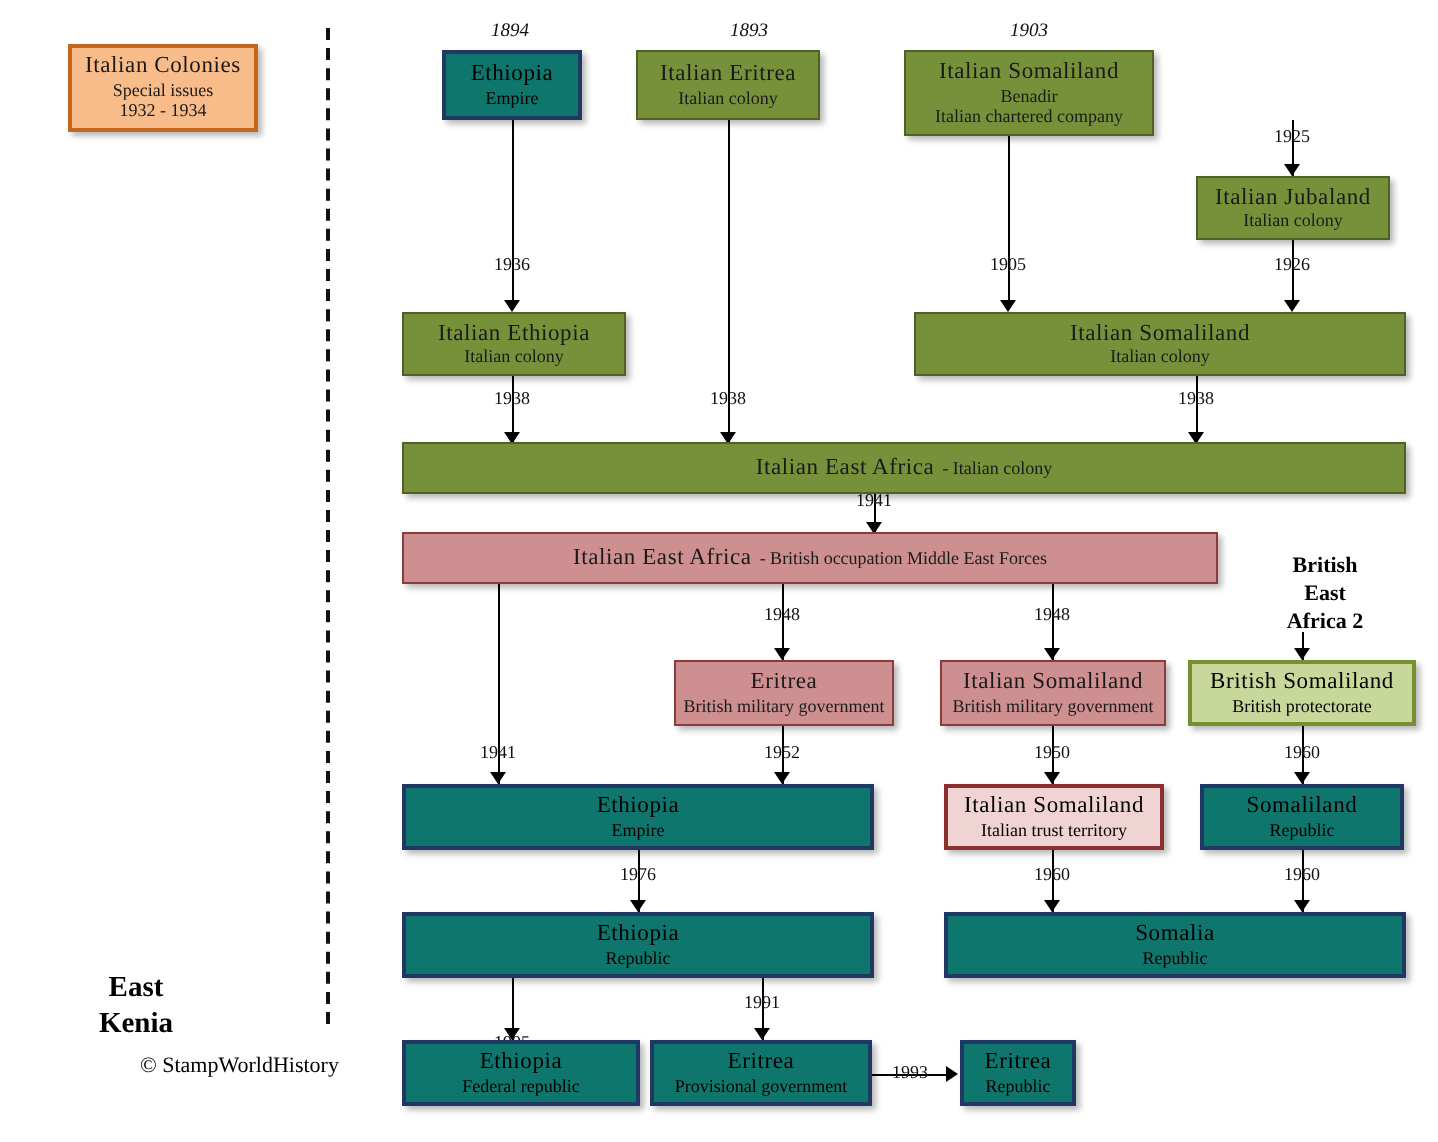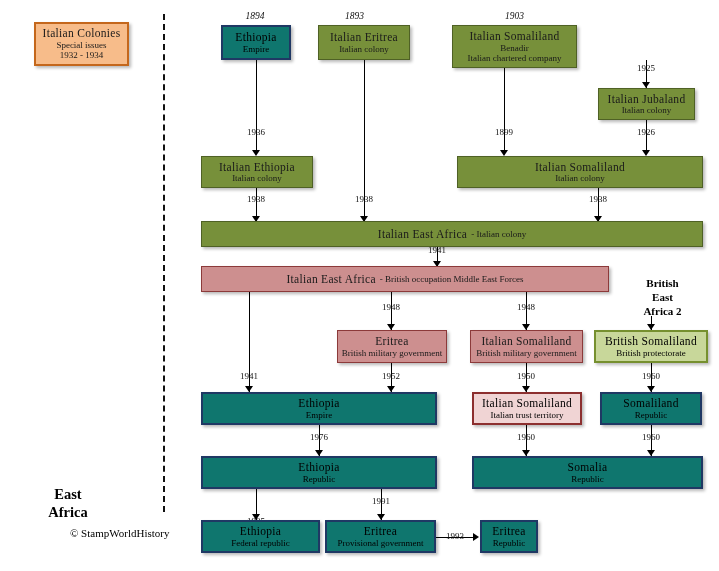--- a/index.html
+++ b/index.html
@@ -123,32 +123,32 @@
   <div class="node peach" style="left:34px; top:22px; width:95px; height:44px;">
     <div class="t1">Italian Colonies</div>
     <div class="t2">Special issues</div>
     <div class="t2">1932 - 1934</div>
   </div>
 
   <div class="divider" style="left:163px; top:14px; height:498px;"></div>
 
   <div class="caption" style="left:18px; top:486px; width:100px;">
     <div>East</div>
-    <div>Africa</div>
+    <div>Kenia</div>
   </div>
   <div class="credit" style="left:70px; top:527px;">© StampWorldHistory</div>
 
   <div class="sidelabel" style="left:615px; top:277px; width:95px;">
     <div>British</div>
     <div>East</div>
     <div>Africa 2</div>
   </div>
 
   <div class="yr-it" style="left:215px; top:11px; width:80px;">1894</div>
-  <div class="yr-it" style="left:307px; top:11px; width:95px;">1893</div>
+  <div class="yr-it" style="left:327px; top:11px; width:95px;">1893</div>
   <div class="yr-it" style="left:452px; top:11px; width:125px;">1903</div>
 
   <div class="node blue" style="left:221px; top:25px; width:70px; height:35px;">
     <div class="t1">Ethiopia</div>
     <div class="t2">Empire</div>
   </div>
 
   <div class="node green" style="left:318px; top:25px; width:92px; height:35px;">
     <div class="t1">Italian Eritrea</div>
     <div class="t2">Italian colony</div>
@@ -172,21 +172,21 @@
 
   <div class="vline" style="left:256px; top:60px; height:90px;"></div>
   <div class="yr" style="left:226px; top:127px; width:60px;">1936</div>
   <div class="arrowhead" style="left:252px; top:150px;"></div>
 
   <div class="vline" style="left:364px; top:60px; height:162px;"></div>
   <div class="yr" style="left:334px; top:194px; width:60px;">1938</div>
   <div class="arrowhead" style="left:360px; top:216px;"></div>
 
   <div class="vline" style="left:504px; top:68px; height:82px;"></div>
-  <div class="yr" style="left:474px; top:127px; width:60px;">1899</div>
+  <div class="yr" style="left:474px; top:127px; width:60px;">1905</div>
   <div class="arrowhead" style="left:500px; top:150px;"></div>
 
   <div class="vline" style="left:646px; top:120px; height:30px;"></div>
   <div class="yr" style="left:616px; top:127px; width:60px;">1926</div>
   <div class="arrowhead" style="left:642px; top:150px;"></div>
 
   <div class="node green" style="left:201px; top:156px; width:112px; height:32px;">
     <div class="t1">Italian Ethiopia</div>
     <div class="t2">Italian colony</div>
   </div>

